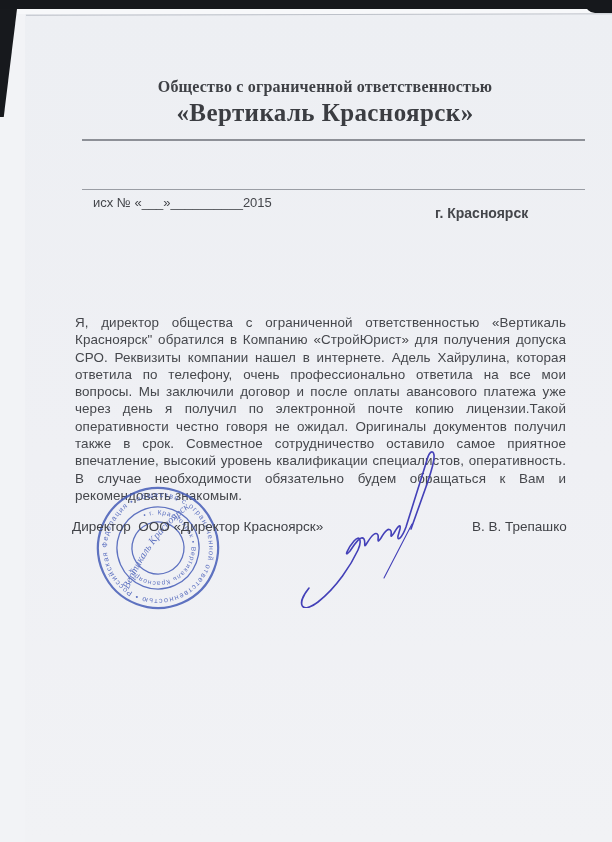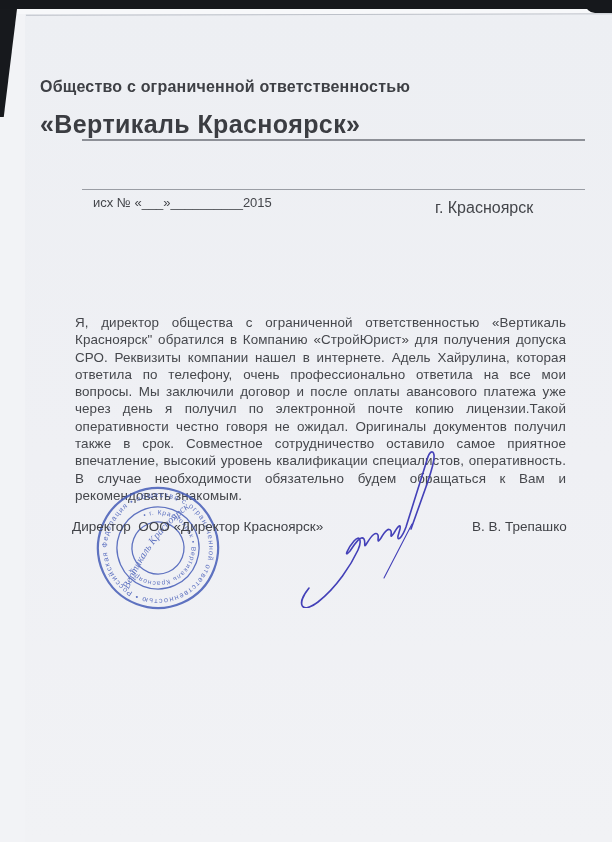--- a/index.html
+++ b/index.html
@@ -16,29 +16,29 @@
   .scan-margin-left{position:absolute;left:0;top:0;bottom:0;width:25px;background:#f2f3f6;}
   .scan-topbar{position:absolute;left:0;top:0;width:612px;height:9px;background:#16181c;}
   .scan-topbar-cap{position:absolute;left:585px;top:0;width:27px;height:13px;background:#16181c;border-bottom-left-radius:10px;}
   .scan-left-wedge{
     position:absolute;left:0;top:9px;width:17px;height:108px;background:#17191d;
     clip-path:polygon(0 0,100% 0,22% 100%,0 100%);
   }
   .scan-edge-highlight{position:absolute;left:14px;right:0;top:9px;height:5px;background:#f7f8fa;}
   .scan-edge-line{position:absolute;left:26px;right:0;top:14px;height:1px;background:rgba(150,155,165,.55);transform:rotate(-.15deg);}
   
-  .header-block{position:absolute;left:40px;right:2px;top:78px;text-align:left;}
+  .header-block{position:absolute;left:40px;right:2px;top:78px;text-align:center;font-family:Liberation Serif, serif;}
   .org-type{font-size:16px;font-weight:bold;letter-spacing:.2px;color:#3e4045;}
-  .org-name{font-size:25px;font-weight:bold;letter-spacing:.4px;margin-top:14px;color:#3b3d42;}
+  .org-name{font-size:25px;font-weight:bold;letter-spacing:.4px;margin-top:3px;color:#3b3d42;}
   .rule{position:absolute;left:82px;width:503px;background:#8d9097;}
   .rule-1{top:139px;height:2px;}
   .rule-2{top:189px;height:1px;background:#9a9da4;}
   .address-block{position:absolute;left:82px;top:149px;font-size:13.5px;line-height:18px;color:#44464b;}
   .ref-number{position:absolute;left:93px;top:195px;font-size:13px;color:#44464b;white-space:pre;}
-  .ref-city{position:absolute;left:435px;top:199px;font-size:16px;color:#44464b;}
+  .ref-city{position:absolute;left:435px;top:205px;font-size:14px;color:#44464b;font-weight:bold;}
   
   .body-paragraph{
     position:absolute;left:75px;top:314px;width:491px;
     font-size:13.4px;line-height:17.3px;letter-spacing:.1px;
     text-align:justify;text-align-last:left;color:#45474c;
   }
   
   .position-line{position:absolute;left:72px;top:519px;font-size:13.5px;color:#404247;white-space:pre;z-index:3;}
   .signer-name{position:absolute;left:472px;top:519px;font-size:13.5px;color:#404247;}
   .stamp-svg{position:absolute;left:88px;top:478px;z-index:2;opacity:.82;}

